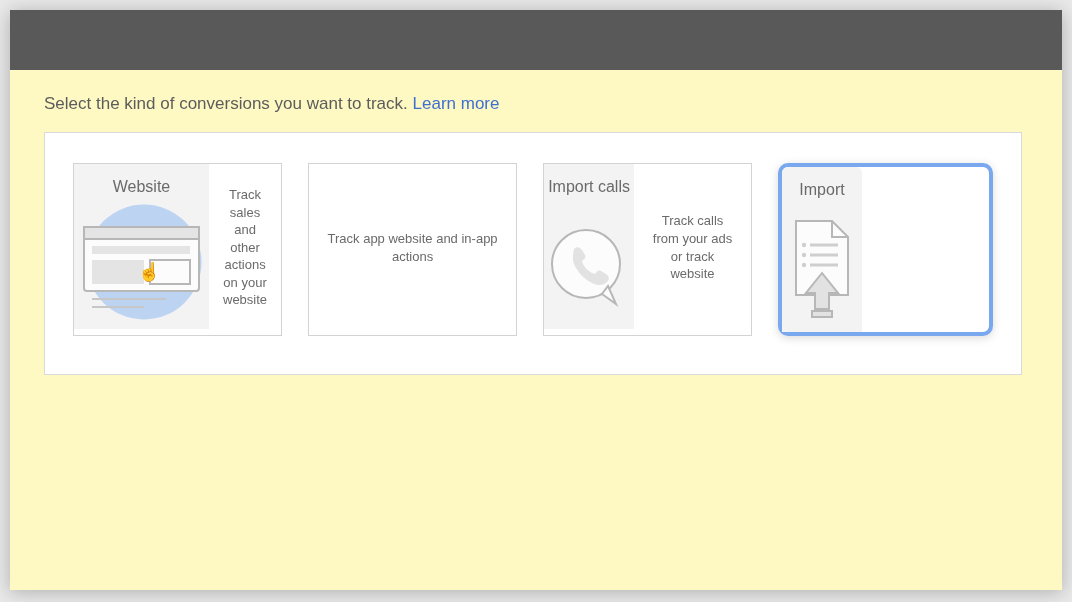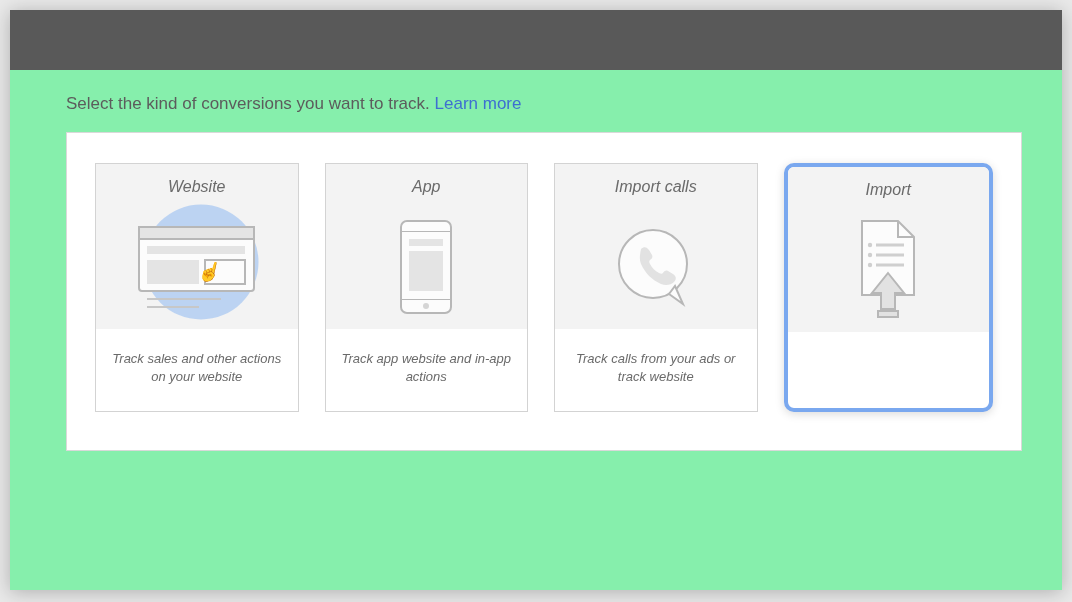--- a/index.html
+++ b/index.html
@@ -18,22 +18,22 @@
       box-shadow: 0 2px 18px rgba(0,0,0,0.25);
       display: flex;
       flex-direction: column;
     }
     .topbar {
       background: #595959;
       height: 60px;
       width: 100%;
     }
     .content {
-      padding: 24px 40px 30px 56px;
-      background: #86efac;
+      padding: 24px 40px 30px 34px;
+      background: #fef9c3;
       flex: 1;
     }
     .instruction {
       font-size: 17px;
       color: #5c5c5c;
       margin-bottom: 18px;
     }
     .instruction .learn-more {
       color: #3e6fd1;
       cursor: pointer;
@@ -45,24 +45,23 @@
     }
     .cards {
       display: flex;
       gap: 26px;
     }
     .card {
       flex: 1;
       border: 1px solid #d3d3d3;
       background: #fff;
       display: flex;
-      flex-direction: column;
+      flex-direction: row;
       cursor: pointer;
       position: relative;
-      font-style: italic;
     }
     .card-top {
       background: #f3f3f3;
       height: 165px;
       display: flex;
       flex-direction: column;
       align-items: center;
     }
     .card-title {
       font-size: 16px;
@@ -147,33 +146,20 @@
                 <line x1="18" y1="80" x2="92" y2="80" stroke="#c7c7c7" stroke-width="2"></line>
                 <line x1="18" y1="88" x2="70" y2="88" stroke="#c7c7c7" stroke-width="2"></line>
               </svg>
               <span class="cursor-glyph">☝</span>
             </div>
           </div>
           <div class="card-bottom">Track sales and other actions on your website</div>
         </div>
 
         <div class="card">
-          <div class="card-top">
-            <div class="card-title">App</div>
-            <div class="icon-area">
-              <svg width="58" height="100" viewBox="0 0 58 100">
-                <rect x="4" y="4" width="50" height="92" rx="6" fill="#fcfcfc" stroke="#b7b7b7" stroke-width="2"></rect>
-                <rect x="4" y="14" width="50" height="1" fill="#b7b7b7"></rect>
-                <rect x="4" y="82" width="50" height="1" fill="#b7b7b7"></rect>
-                <circle cx="29" cy="89" r="3" fill="#d5d5d5"></circle>
-                <rect x="12" y="22" width="34" height="7" fill="#e4e4e4"></rect>
-                <rect x="12" y="34" width="34" height="40" fill="#e4e4e4"></rect>
-              </svg>
-            </div>
-          </div>
           <div class="card-bottom">Track app website and in-app actions</div>
         </div>
 
         <div class="card">
           <div class="card-top">
             <div class="card-title">Import calls</div>
             <div class="icon-area">
               <svg width="90" height="90" viewBox="0 0 90 90">
                 <circle cx="42" cy="42" r="34" fill="#fcfcfc" stroke="#b7b7b7" stroke-width="2"></circle>
                 <path d="M58 72 L72 82 L64 64 Z" fill="#fcfcfc" stroke="#b7b7b7" stroke-width="2"></path>

